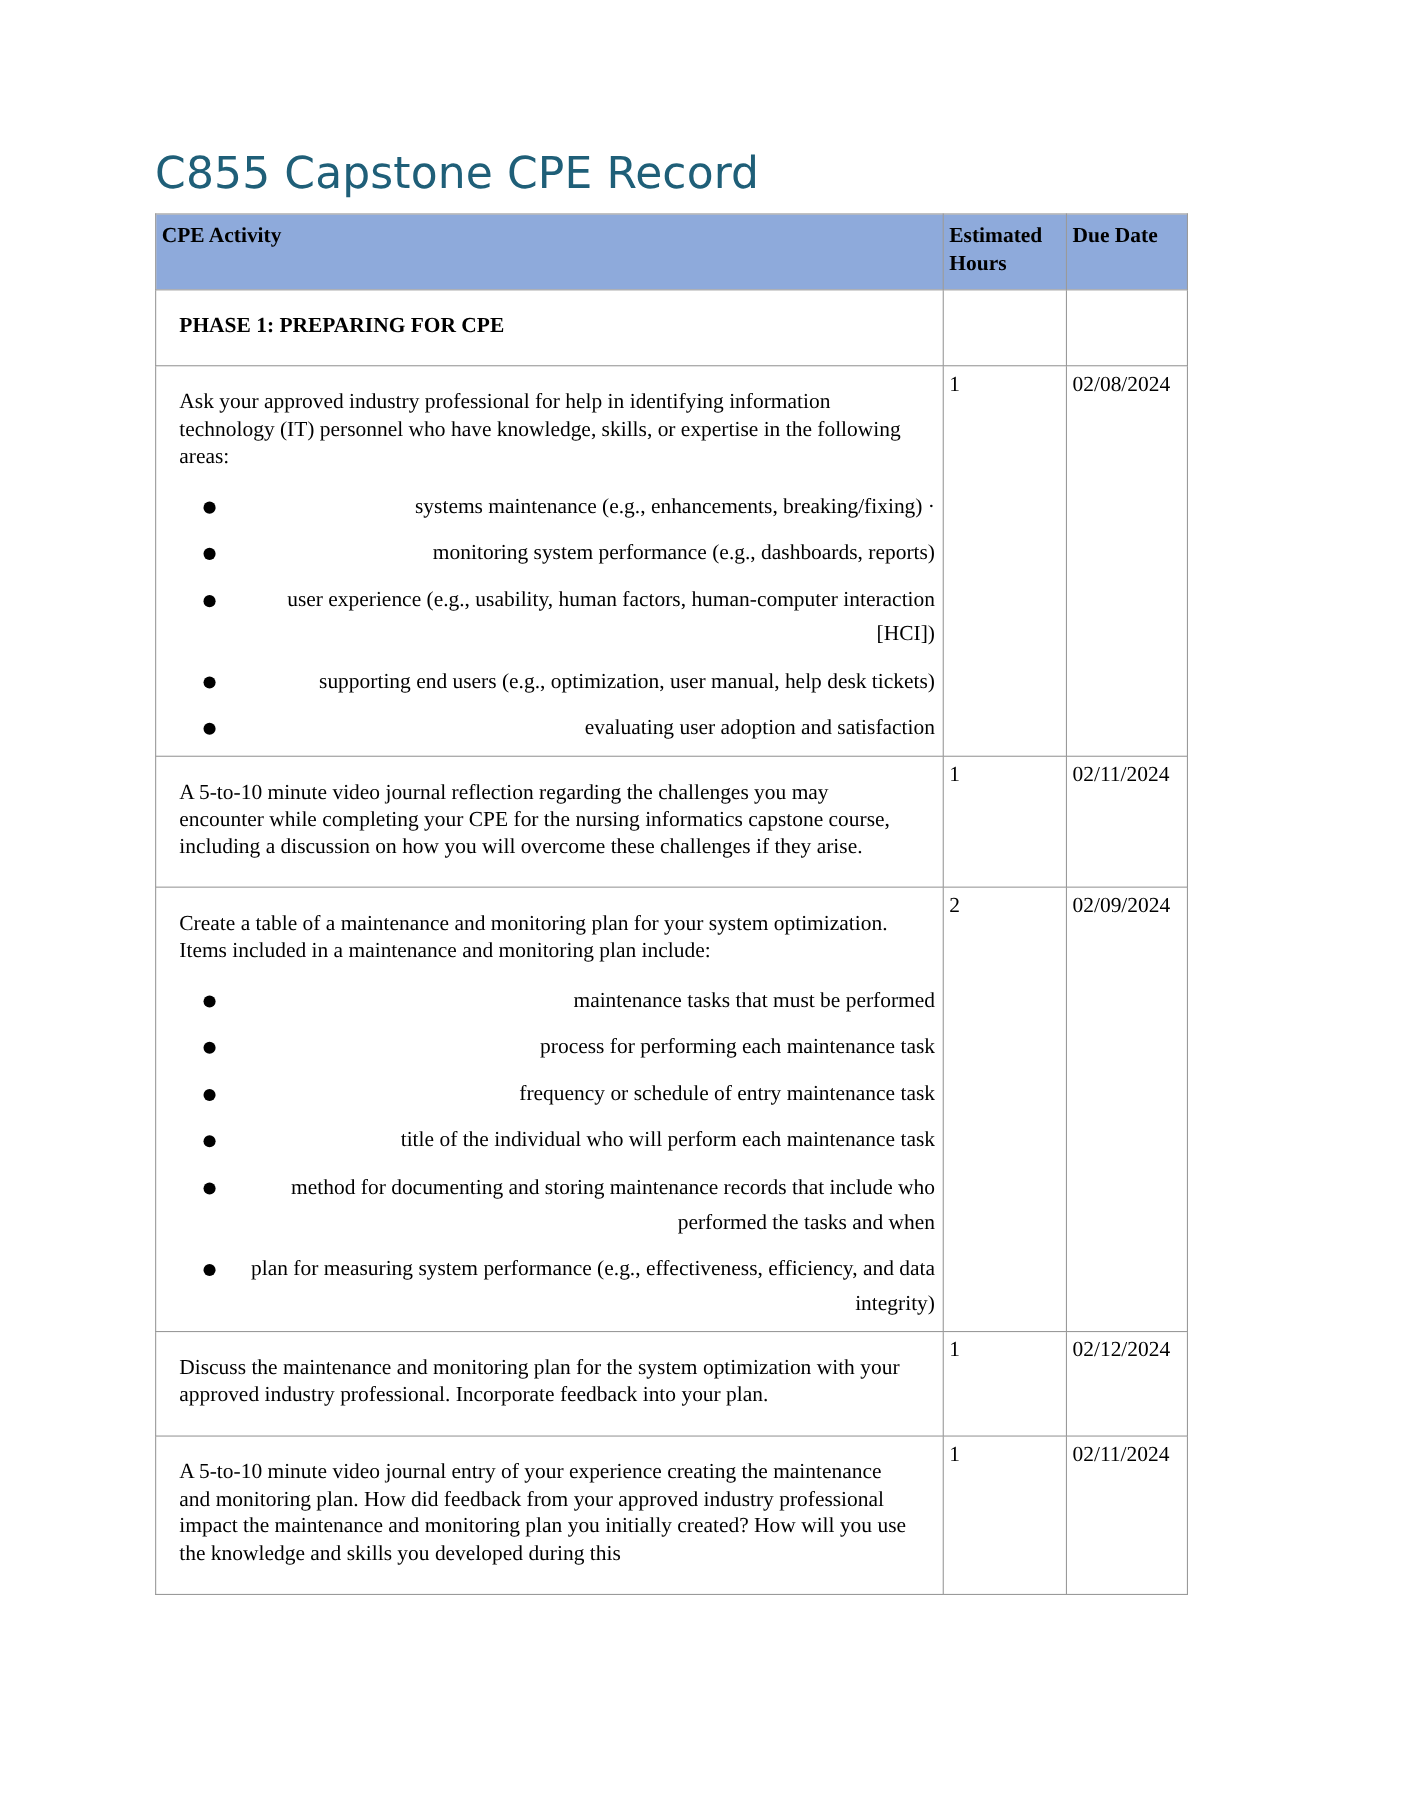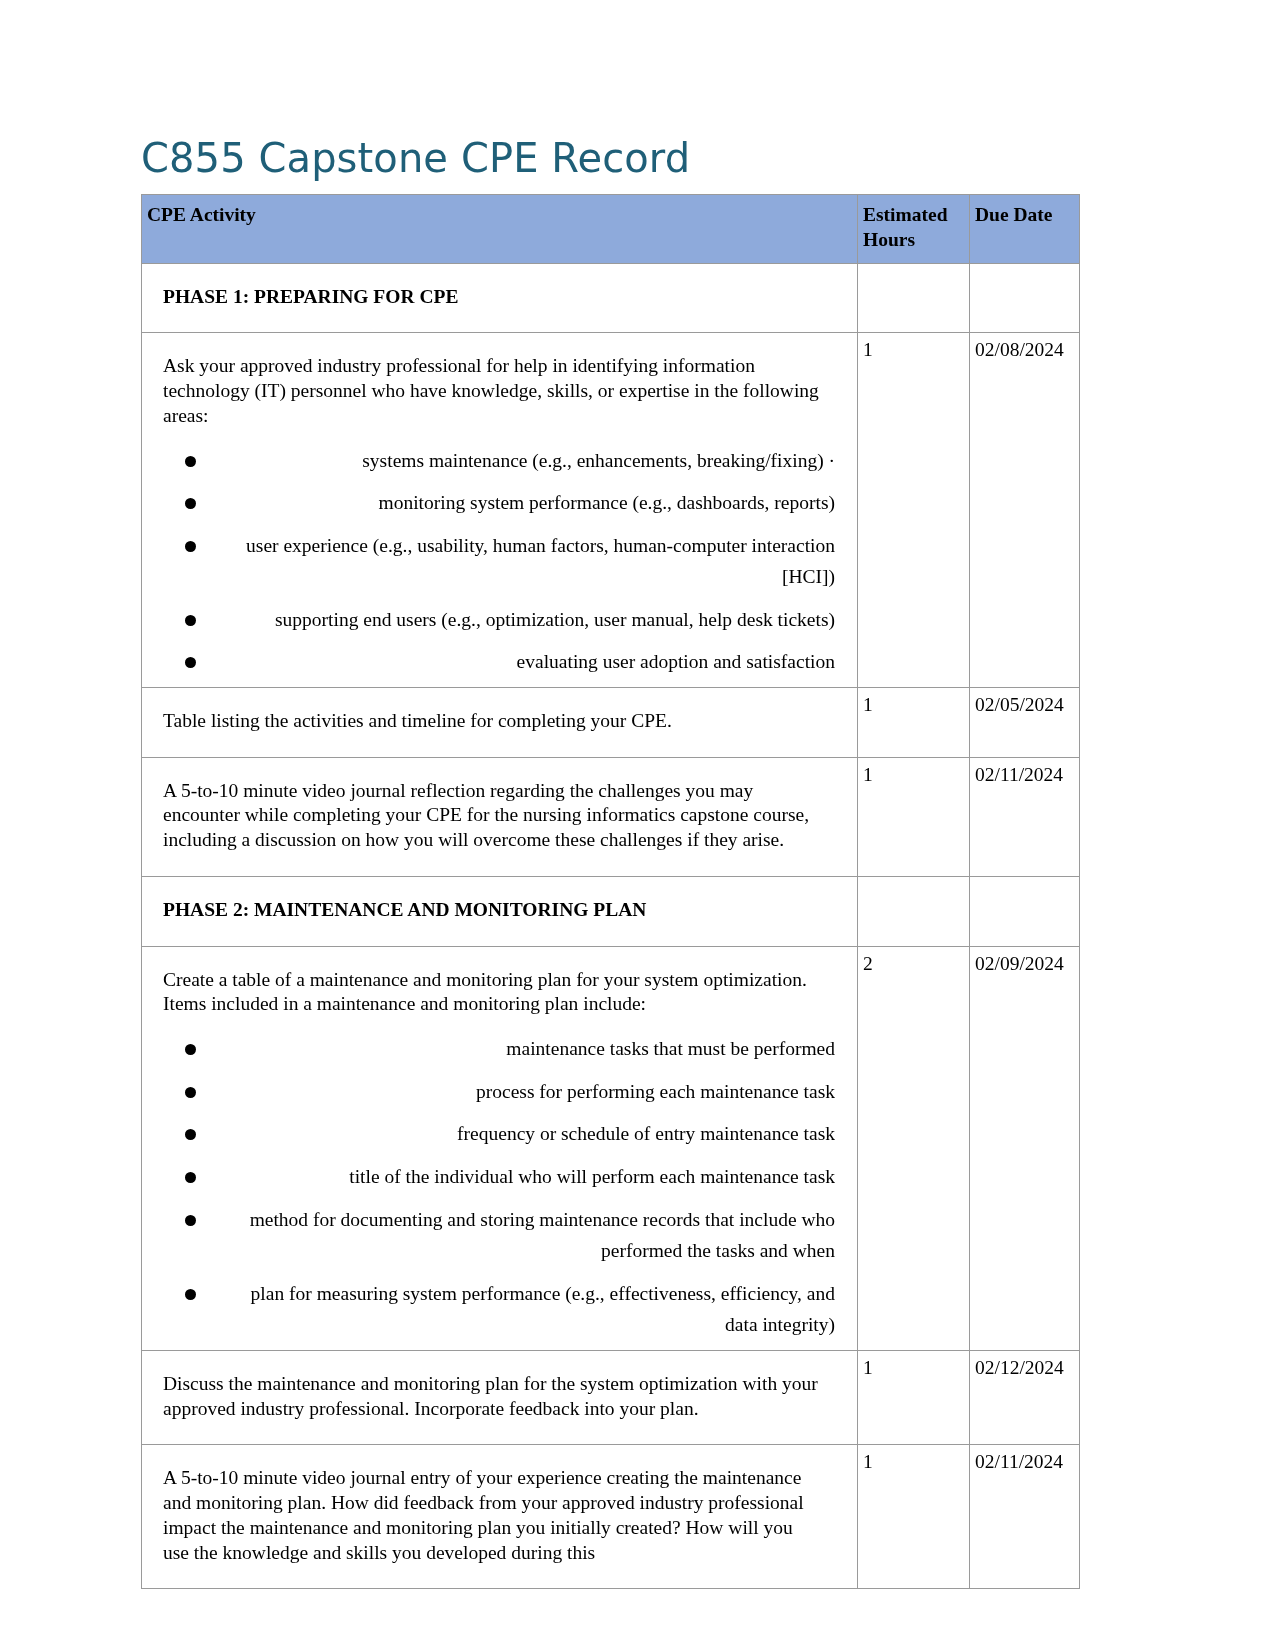--- a/index.html
+++ b/index.html
@@ -32,21 +32,21 @@
   }
   table.cpe {
     border-collapse: collapse;
     table-layout: fixed;
     width: 938px;
     font-size: 19.5px;
   }
   table.cpe td, table.cpe th {
     border: 1px solid #9a9a9a;
     vertical-align: top;
-    padding: 5px 22px 7px 5px;
+    padding: 5px 7px 7px 5px;
     line-height: 1.27;
     text-align: left;
   }
   table.cpe thead th {
     background: #8eaadb;
     font-weight: bold;
     padding-top: 8px;
     padding-bottom: 10px;
   }
   col.c-activity { width: 716px; }
@@ -121,38 +121,24 @@
               <li>user experience (e.g., usability, human factors, human-computer interaction [HCI])</li>
               <li>supporting end users (e.g., optimization, user manual, help desk tickets)</li>
               <li>evaluating user adoption and satisfaction</li>
             </ul>
           </td>
           <td class="num-cell">1</td>
           <td class="date-cell">02/08/2024</td>
         </tr>
         <tr>
           <td>
-            <p class="cell-text">Table listing the activities and timeline for completing your CPE.</p>
-          </td>
-          <td class="num-cell">1</td>
-          <td class="date-cell">02/05/2024</td>
-        </tr>
-        <tr>
-          <td>
             <p class="cell-text">A 5-to-10 minute video journal reflection regarding the challenges you may encounter while completing your CPE for the nursing informatics capstone course, including a discussion on how you will overcome these challenges if they arise.</p>
           </td>
           <td class="num-cell">1</td>
           <td class="date-cell">02/11/2024</td>
-        </tr>
-        <tr class="phase-row">
-          <td>
-            <p class="cell-text">PHASE 2: MAINTENANCE AND MONITORING PLAN</p>
-          </td>
-          <td class="num-cell"></td>
-          <td class="date-cell"></td>
         </tr>
         <tr>
           <td>
             <p class="cell-text">Create a table of a maintenance and monitoring plan for your system optimization. Items included in a maintenance and monitoring plan include:</p>
             <ul class="bullets">
               <li>maintenance tasks that must be performed</li>
               <li>process for performing each maintenance task</li>
               <li>frequency or schedule of entry maintenance task</li>
               <li>title of the individual who will perform each maintenance task</li>
               <li>method for documenting and storing maintenance records that include who performed the tasks and when</li>

